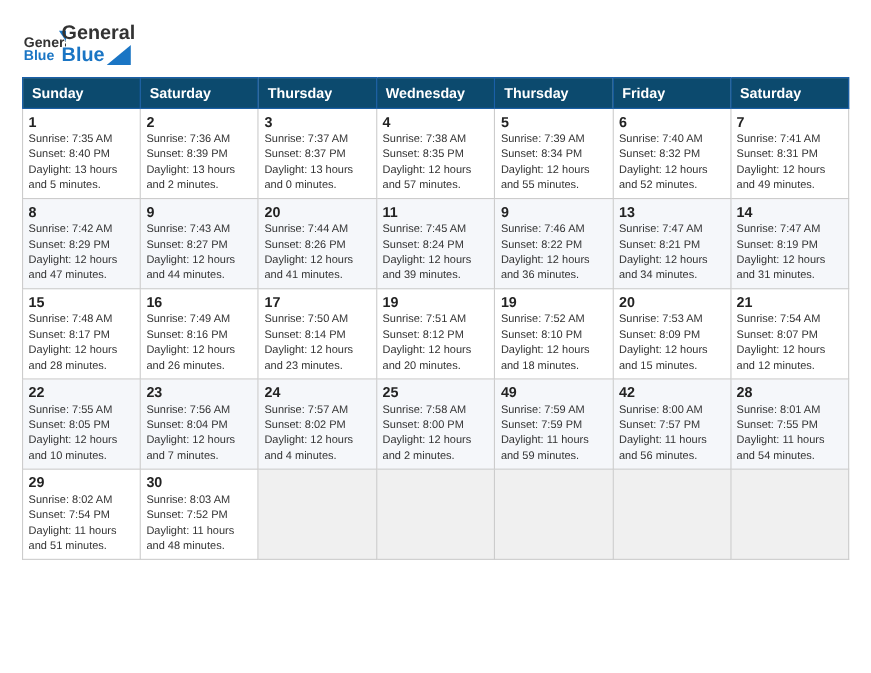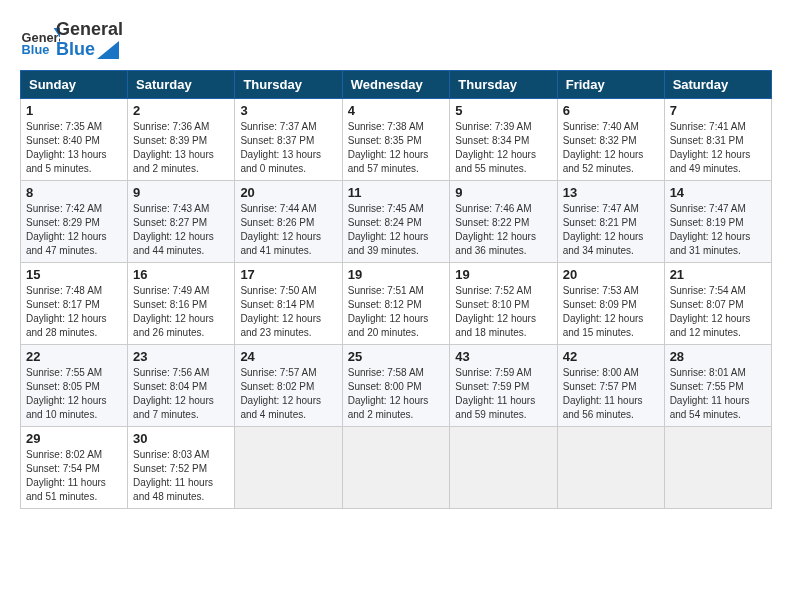--- a/index.html
+++ b/index.html
@@ -218,21 +218,21 @@
         </td>
         <td>
           <span class="day-num">24</span>
           <div class="day-info">Sunrise: 7:57 AM<br>Sunset: 8:02 PM<br>Daylight: 12 hours and 4 minutes.</div>
         </td>
         <td>
           <span class="day-num">25</span>
           <div class="day-info">Sunrise: 7:58 AM<br>Sunset: 8:00 PM<br>Daylight: 12 hours and 2 minutes.</div>
         </td>
         <td>
-          <span class="day-num">43</span>
+          <span class="day-num">49</span>
           <div class="day-info">Sunrise: 7:59 AM<br>Sunset: 7:59 PM<br>Daylight: 11 hours and 59 minutes.</div>
         </td>
         <td>
           <span class="day-num">42</span>
           <div class="day-info">Sunrise: 8:00 AM<br>Sunset: 7:57 PM<br>Daylight: 11 hours and 56 minutes.</div>
         </td>
         <td>
           <span class="day-num">28</span>
           <div class="day-info">Sunrise: 8:01 AM<br>Sunset: 7:55 PM<br>Daylight: 11 hours and 54 minutes.</div>
         </td>

